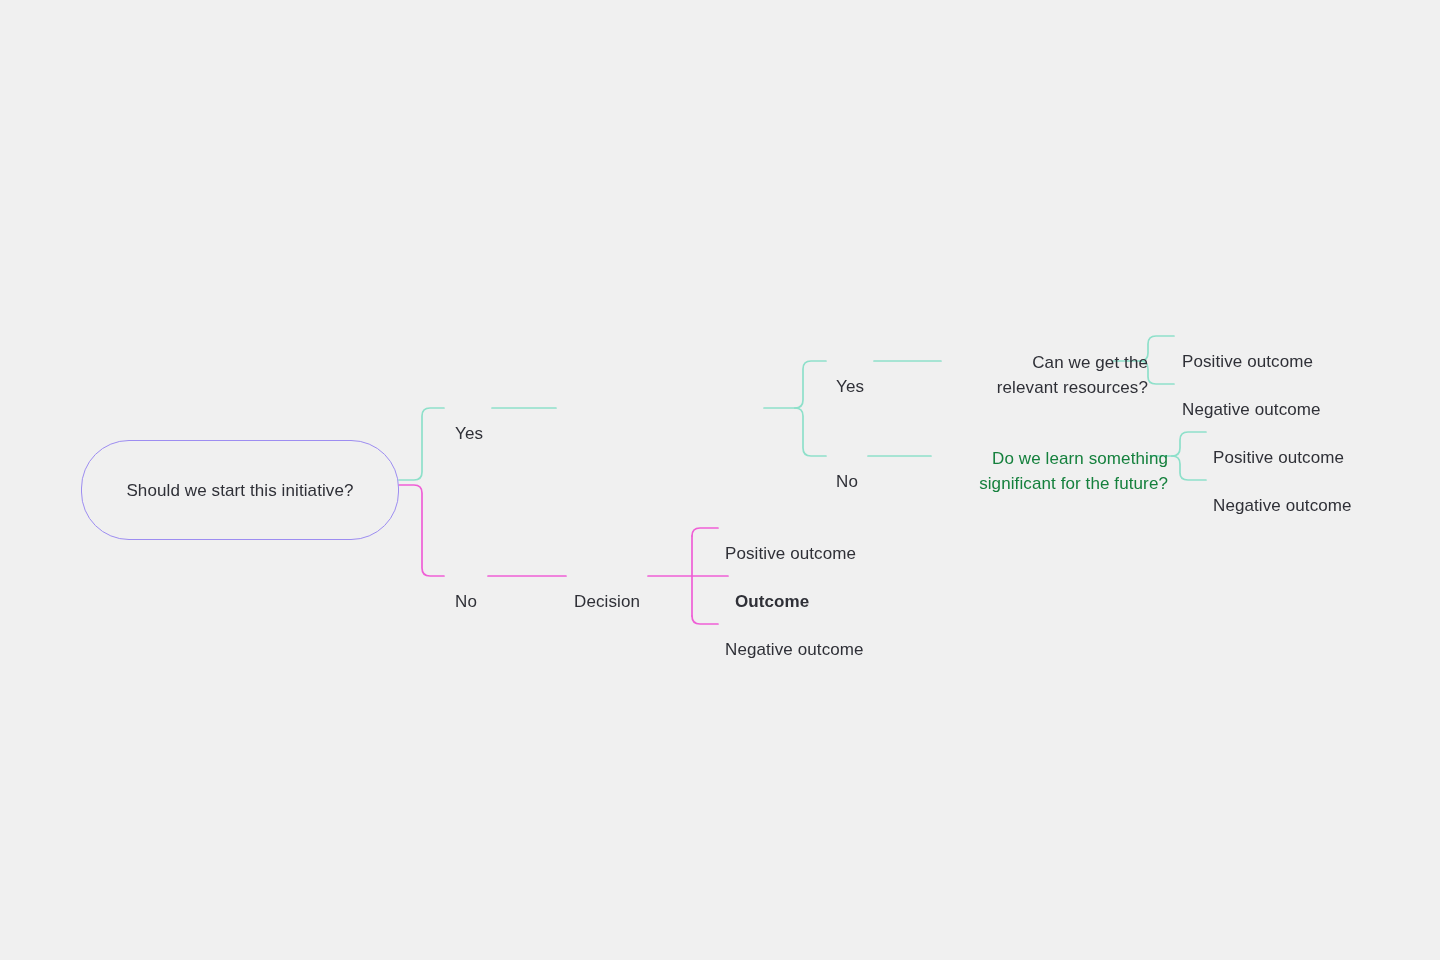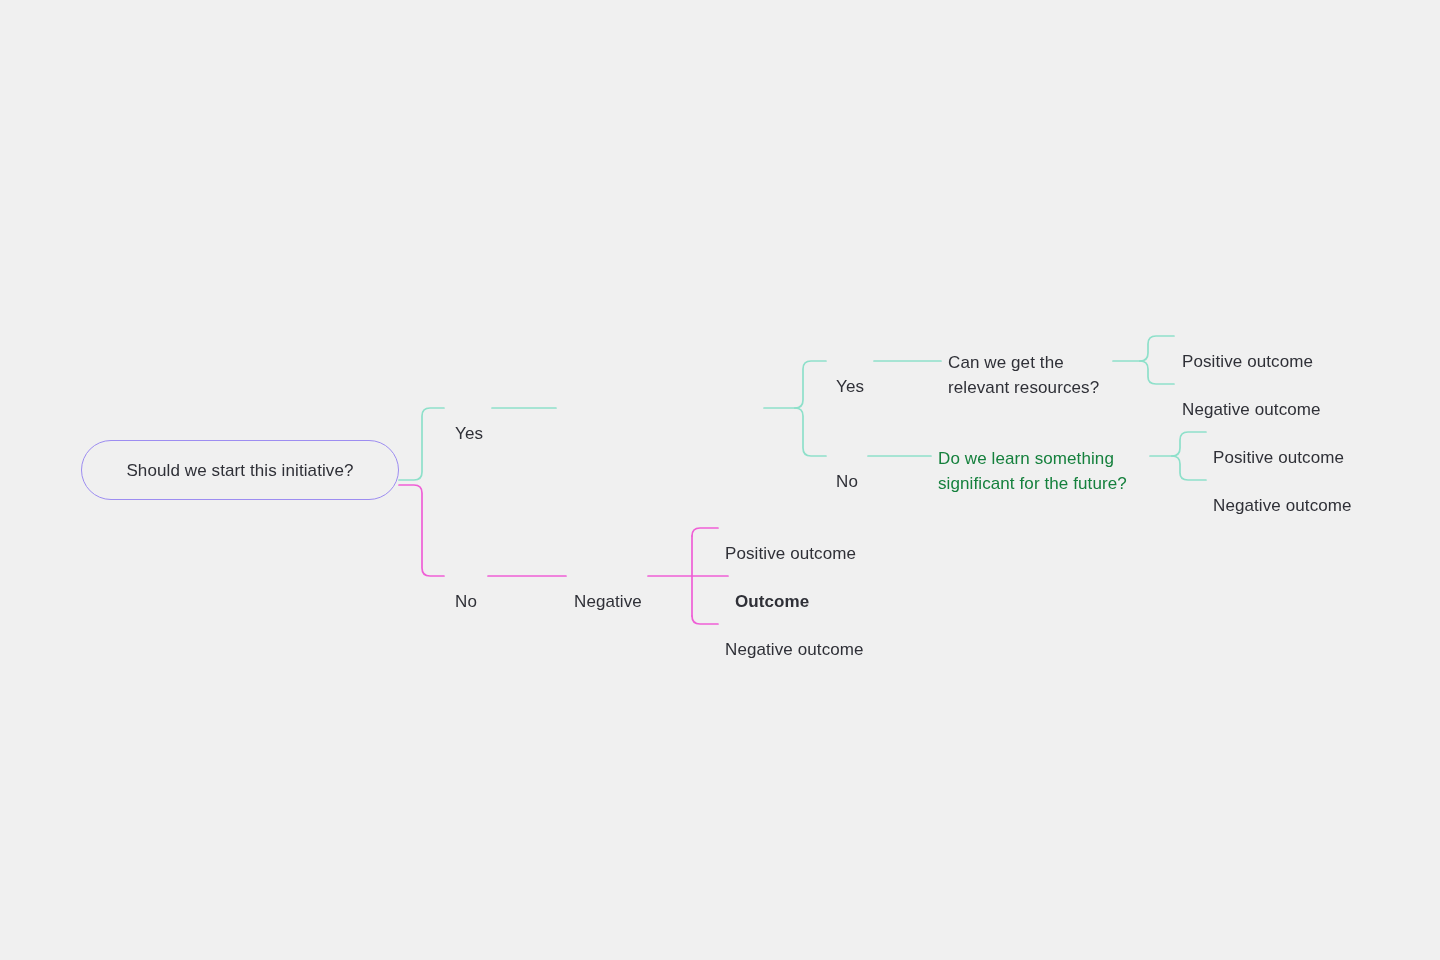--- a/index.html
+++ b/index.html
@@ -40,21 +40,21 @@
     display: flex;
     align-items: center;
     justify-content: center;
     border: 1.6px solid #9d8df1;
     border-radius: 48px;
     background: transparent;
     text-align: center;
     white-space: nowrap;
   }
   .node-label {
-    text-align: left;
+    text-align: right;
   }
 </style>
 </head>
 <body style="background: rgb(240, 240, 240);">
 
 <div id="canvas">
 
   <svg id="edges" viewBox="0 0 1440 960" xmlns="http://www.w3.org/2000/svg">
     <g fill="none" stroke-width="1.7" stroke-linecap="round" stroke-linejoin="round">
 
@@ -84,21 +84,21 @@
 
       <path stroke="#ef5fd6" d="M 648 576 L 692 576"></path>
 
       <path stroke="#ef5fd6" d="M 692 536 L 692 616"></path>
       <path stroke="#ef5fd6" d="M 692 536 Q 692 528 700 528 L 718 528"></path>
       <path stroke="#ef5fd6" d="M 692 576 L 728 576"></path>
       <path stroke="#ef5fd6" d="M 692 616 Q 692 624 700 624 L 718 624"></path>
     </g>
   </svg>
 
-  <div class="node node-root" style="left: 81px; top: 440px; width: 318px; height: 60px; color: rgb(47, 48, 55); border-color: rgb(157, 141, 241);">
+  <div class="node node-root" style="left: 81px; top: 440px; width: 318px; height: 100px; color: rgb(47, 48, 55); border-color: rgb(157, 141, 241);">
     <span>Should we start this initiative?</span>
   </div>
 
   <div class="node node-label" style="left: 455px; top: 396px; color: rgb(47, 48, 55);">
     <span>Yes</span>
   </div>
 
   <div class="node node-label" style="left: 455px; top: 564px; color: rgb(47, 48, 55);">
     <span>No</span>
   </div>
@@ -132,21 +132,21 @@
 
   <div class="node node-label" style="left: 1213px; top: 420px; color: rgb(47, 48, 55);">
     <span>Positive outcome</span>
   </div>
 
   <div class="node node-label" style="left: 1213px; top: 468px; color: rgb(47, 48, 55);">
     <span>Negative outcome</span>
   </div>
 
   <div class="node node-label" style="left: 574px; top: 564px; color: rgb(47, 48, 55);">
-    <span>Negative</span>
+    <span>Decision</span>
   </div>
 
   <div class="node node-label" style="left: 725px; top: 516px; color: rgb(47, 48, 55);">
     <span>Positive outcome</span>
   </div>
 
   <div class="node node-label" style="left: 735px; top: 564px; color: rgb(47, 48, 55); font-weight: bold;">
     <span>Outcome</span>
   </div>
 

